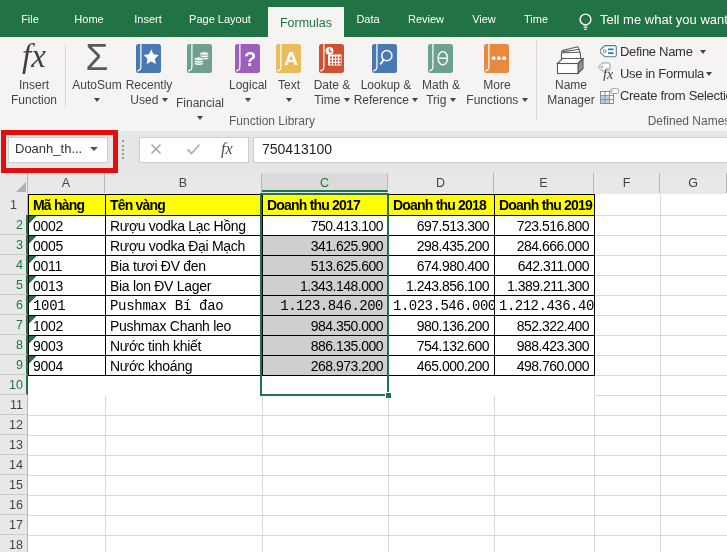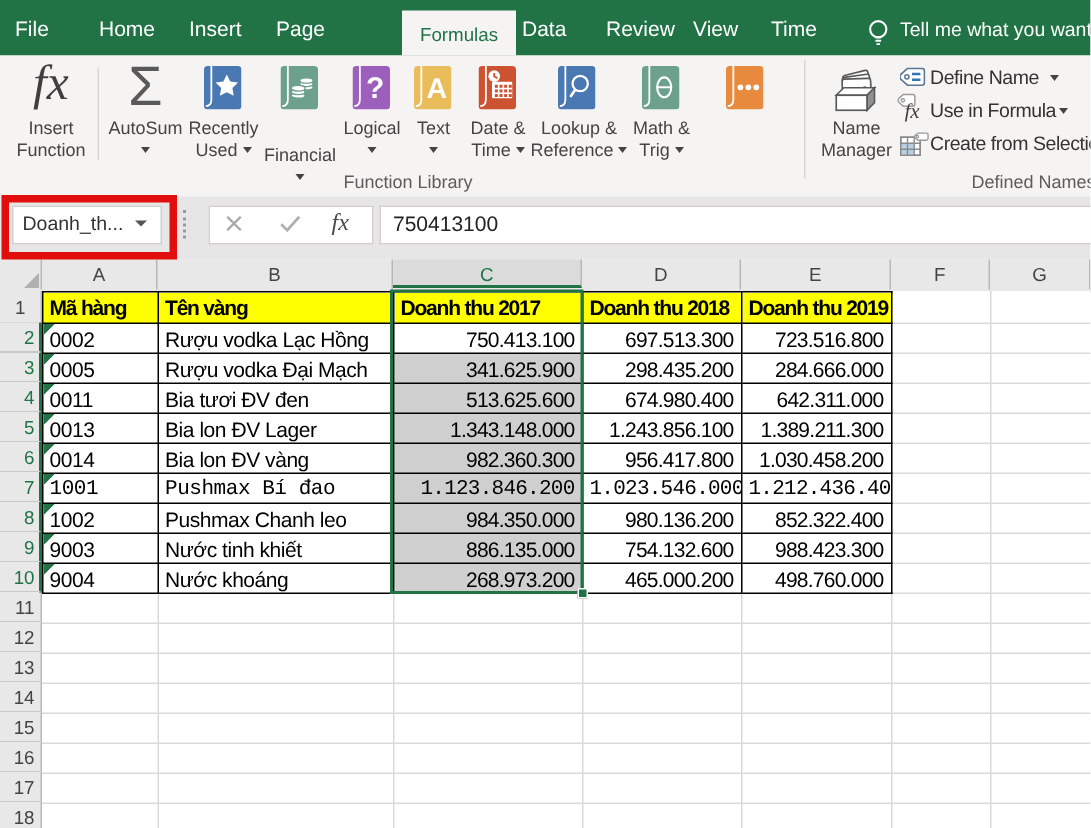--- a/index.html
+++ b/index.html
@@ -1,20 +1,20 @@
 <!DOCTYPE html>
 <html><head><meta charset="utf-8">
 <style>
 html,body{margin:0;padding:0;}
 body{width:727px;height:552px;overflow:hidden;position:relative;background:#fff;
  font-family:"Liberation Sans",sans-serif;-webkit-font-smoothing:antialiased;}
 .a{position:absolute;}
 
 #tabbar{left:0;top:0;width:727px;height:37px;background:#217346;}
-.tab{position:absolute;top:0;height:37px;line-height:39px;color:#fff;font-size:14px;text-align:left;}
+.tab{position:absolute;top:0;height:37px;line-height:39px;color:#fff;font-size:11px;text-align:center;}
 #activetab{position:absolute;left:268px;top:7px;width:76px;height:30px;background:#f5f4f2;color:#217346;font-size:12.5px;text-align:center;line-height:32px;}
 
 #ribbon{left:0;top:37px;width:727px;height:94px;background:#f5f4f2;}
 .biglabel{position:absolute;font-size:12px;color:#444;text-align:center;line-height:15px;}
 .grouplabel{position:absolute;font-size:12px;color:#5c5c5c;text-align:center;top:77px;}
 .vsep{position:absolute;width:1px;background:#d8d6d4;}
 .dd{display:inline-block;width:0;height:0;border-left:3.5px solid transparent;border-right:3.5px solid transparent;border-top:4px solid #444;vertical-align:2px;}
 .icon{position:absolute;}
 
 #fbar{left:0;top:131px;width:727px;height:42px;background:#e6e6e6;}
@@ -132,20 +132,21 @@
   <path d="M10.7 14.2h8.2" stroke="#fff" stroke-width="1.4"></path>
  </svg>
  <div class="biglabel" style="left:412px;top:41px;width:58px;">Math &amp;<br>Trig <span class="dd"></span></div>
  <svg class="icon" style="left:484px;top:7px;" width="25" height="29" viewBox="0 0 25 29">
   <rect x="0" y="0" width="25" height="29" rx="2.5" fill="#e78a3e"></rect>
   <path d="M4.9 0 V22.5 Q4.9 26.5 1.2 26.8" stroke="#fff" stroke-width="1.2" fill="none"></path>
   <circle cx="9.6" cy="14.2" r="1.9" fill="#fff"></circle>
       <circle cx="14.9" cy="14.2" r="1.9" fill="#fff"></circle>
       <circle cx="20.2" cy="14.2" r="1.9" fill="#fff"></circle>
  </svg>
+ <div class="biglabel" style="left:464px;top:41px;width:66px;">More<br>Functions <span class="dd"></span></div>
  <div class="vsep" style="left:536px;top:3px;height:79px;"></div>
 
  <svg class="icon" style="left:555px;top:9px;" width="30" height="32" viewBox="0 0 30 32">
   <g fill="#fff" stroke="#595959" stroke-width="1.1">
    <rect x="7.5" y="2.5" width="17" height="9" rx="1.5" transform="rotate(-14 16 7)"></rect>
    <rect x="7" y="4.5" width="18" height="9" rx="1.5" transform="rotate(-8 16 9)"></rect>
    <rect x="6.5" y="6.5" width="19" height="9" rx="1.5" transform="rotate(-2 16 11)"></rect>
   </g>
   <circle cx="21.5" cy="13" r="1" fill="none" stroke="#595959" stroke-width="0.9"></circle>
   <polygon points="2.5,17.5 7.5,12.5 28,12.5 23,17.5" fill="#fff" stroke="#595959" stroke-width="1.1"></polygon>
@@ -300,27 +301,20 @@
           <td class="num">674.980.400</td>
           <td class="num">642.311.000</td>
         </tr>
   <tr style="height:20px;">
           <td class="tri">0013</td>
           <td>Bia lon ĐV Lager</td>
           <td class="num gsel">1.343.148.000</td>
           <td class="num">1.243.856.100</td>
           <td class="num">1.389.211.300</td>
         </tr>
-  <tr style="height:20px;">
-          <td class="tri">0014</td>
-          <td>Bia lon ĐV vàng</td>
-          <td class="num gsel">982.360.300</td>
-          <td class="num">956.417.800</td>
-          <td class="num">1.030.458.200</td>
-        </tr>
   <tr style="height:20px;font-family:Liberation Mono, monospace;">
           <td class="tri">1001</td>
           <td>Pushmax Bí đao</td>
           <td class="num gsel">1.123.846.200</td>
           <td class="num">1.023.546.000</td>
           <td class="num">1.212.436.400</td>
         </tr>
   <tr style="height:20px;">
           <td class="tri">1002</td>
           <td>Pushmax Chanh leo</td>

